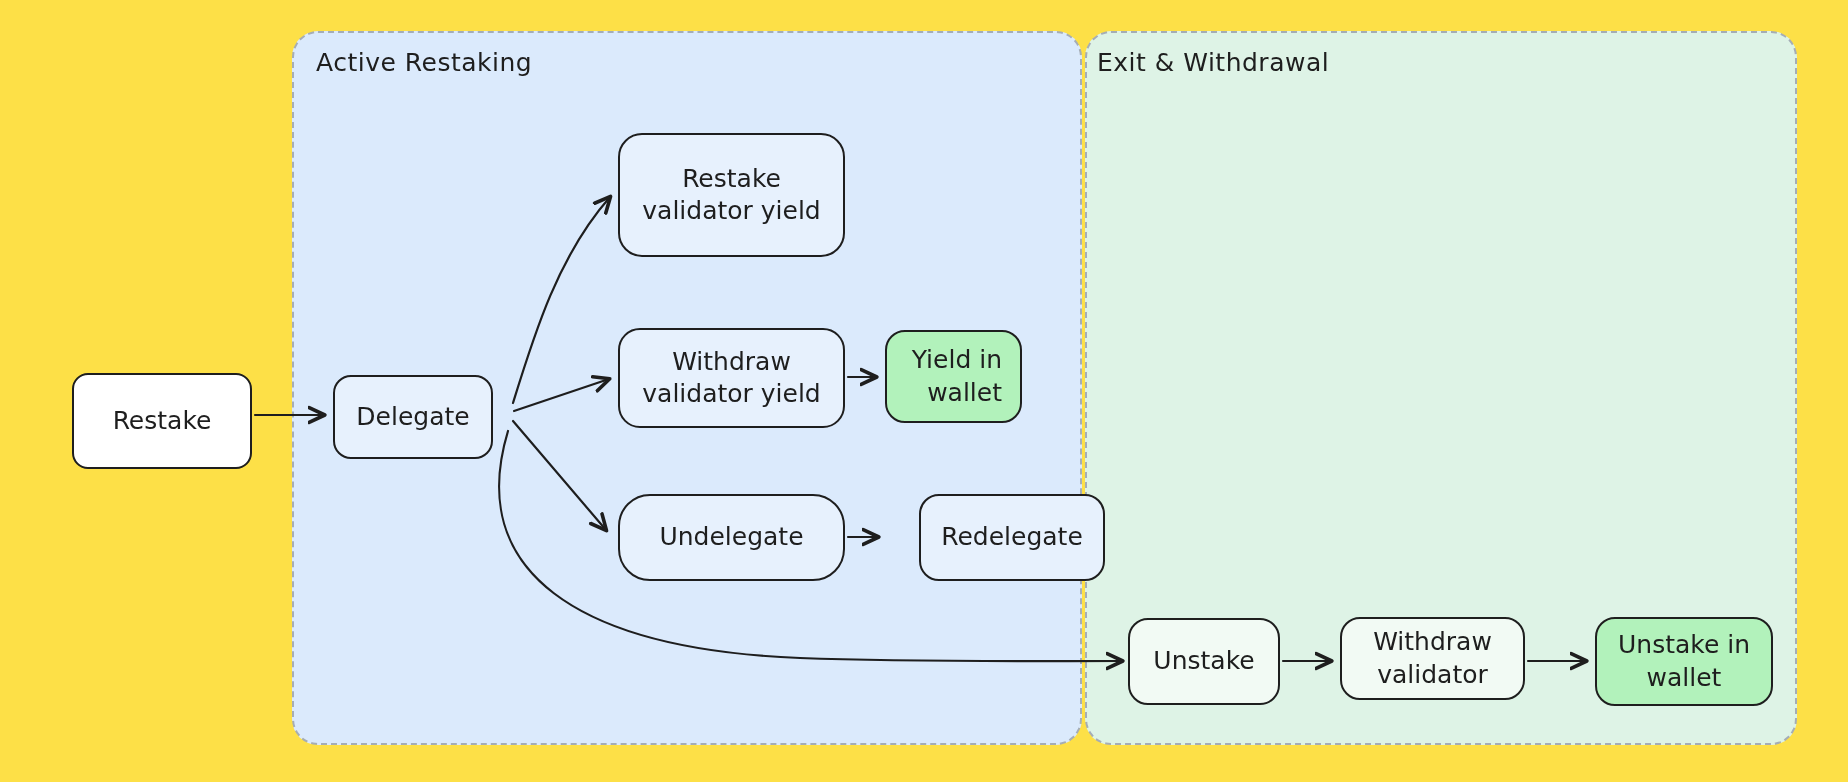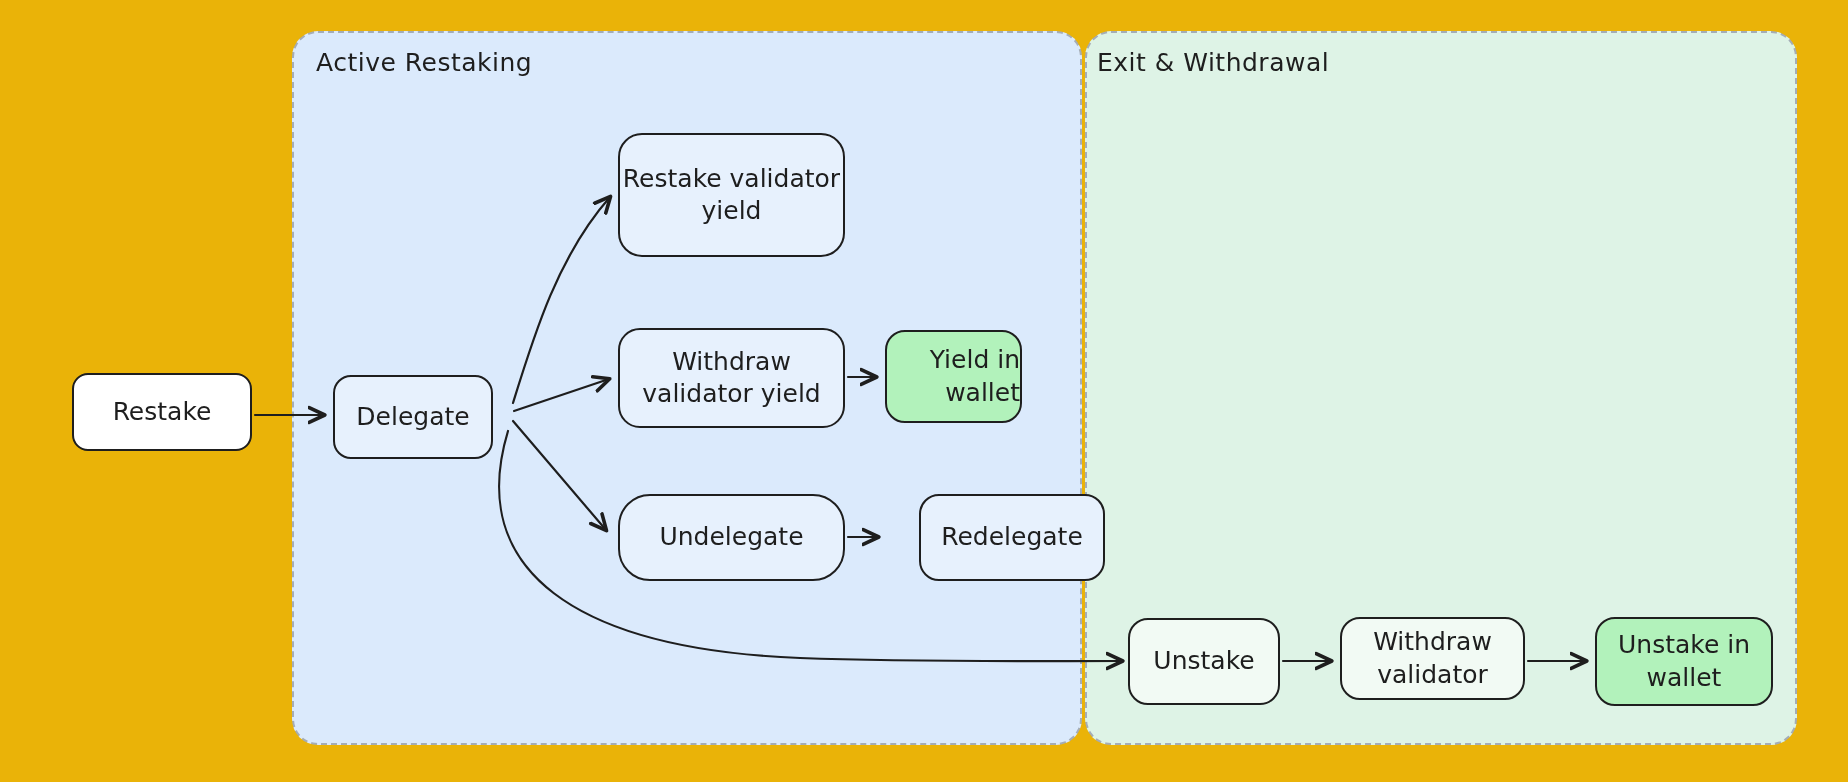--- a/index.html
+++ b/index.html
@@ -1,21 +1,21 @@
 <!DOCTYPE html>
 <html style="--ink: #1e1e1e; --container-border: #a5adb6; --blue-bg: #dbeafc; --green-bg: #def3e6; --node-blue: #e7f1fd; --node-green-light: #f2faf4; --node-green: #b2f2bb; --white: #ffffff;"><head>
 <meta charset="utf-8">
 <style>
   html, body { margin: 0; padding: 0; background: #ffffff; }
   body { font-family: "DejaVu Sans", "Liberation Sans", sans-serif; }
   .canvas {
     position: relative;
     width: 1848px;
     height: 782px;
-    background: #eab308;
+    background: #fde047;
     overflow: hidden;
     color: var(--ink, #1e1e1e);
   }
   .container-box {
     position: absolute;
     border: 2px dashed var(--container-border, #a5adb6);
     border-radius: 26px;
     box-sizing: border-box;
   }
   .container-box.blue  { background: var(--blue-bg, #dbeafc); }
@@ -34,21 +34,21 @@
     position: absolute;
     box-sizing: border-box;
     border: 2.5px solid var(--ink, #1e1e1e);
     border-radius: 18px;
     display: flex;
     align-items: center;
     justify-content: center;
     text-align: center;
     font-size: 25px;
     line-height: 1.3;
-    padding: 4px 0;
+    padding: 4px 18px;
     background: #ffffff;
   }
 </style>
 </head>
 <body>
 
 <div class="canvas">
 
   <div class="container-box blue" style="left: 292px; top: 31px; width: 790px; height: 714px; background: rgb(219, 234, 252);"></div>
   <div class="container-box green" style="left: 1085px; top: 31px; width: 712px; height: 714px; background: rgb(222, 243, 230);"></div>
@@ -66,21 +66,21 @@
     <path d="M 513 403 C 534 335, 558 256, 610 197" marker-end="url(#arrow)"></path>
     <path d="M 514 411 L 609 379" marker-end="url(#arrow)"></path>
     <path d="M 513 421 L 606 530" marker-end="url(#arrow)"></path>
     <path d="M 508 431 C 466 570, 575 649, 800 658 C 910 662, 1015 661, 1122 661" marker-end="url(#arrow)"></path>
     <path d="M 848 377 H 876" marker-end="url(#arrow)"></path>
     <path d="M 848 537 H 878" marker-end="url(#arrow)"></path>
     <path d="M 1283 661 H 1331" marker-end="url(#arrow)"></path>
     <path d="M 1528 661 H 1586" marker-end="url(#arrow)"></path>
   </svg>
 
-  <div class="node" style="left: 72px; top: 373px; width: 180px; height: 78px; border-radius: 16px; background: rgb(255, 255, 255); text-align: center;">
+  <div class="node" style="left: 72px; top: 373px; width: 180px; height: 96px; border-radius: 16px; background: rgb(255, 255, 255); text-align: center;">
     <span>Restake</span>
   </div>
 
   <div class="node" style="left: 333px; top: 375px; width: 160px; height: 84px; background: rgb(231, 241, 253);">
     <span>Delegate</span>
   </div>
 
   <div class="node" style="left: 618px; top: 133px; width: 227px; height: 124px; border-radius: 24px; background: rgb(231, 241, 253);">
     <span>Restake validator yield</span>
   </div>

